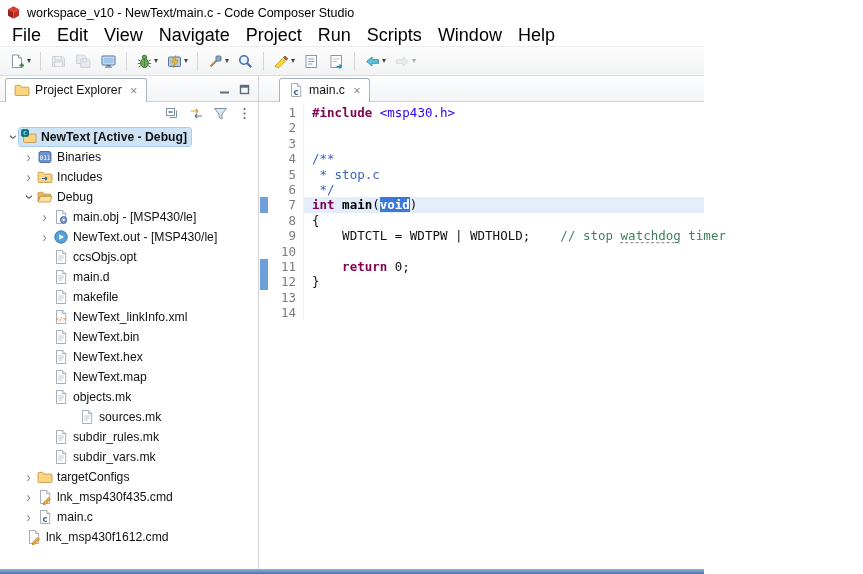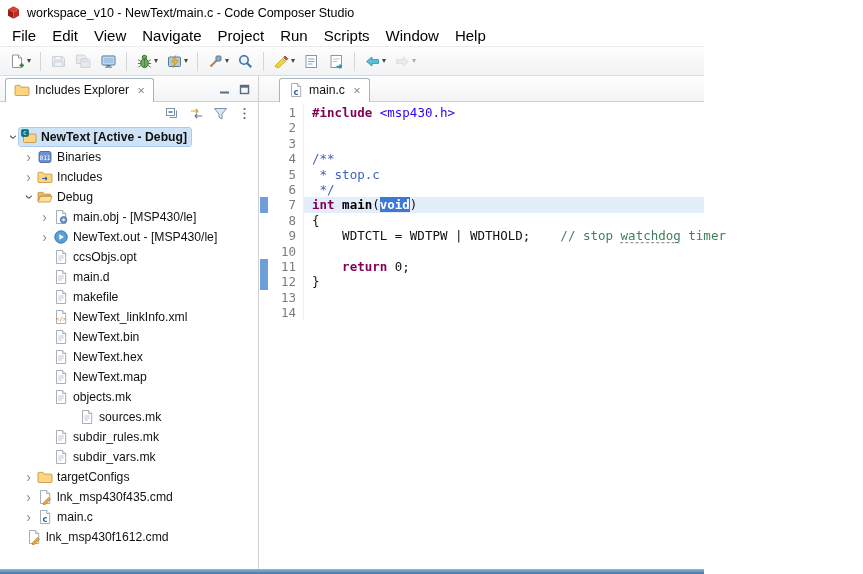--- a/index.html
+++ b/index.html
@@ -10,21 +10,21 @@
   }
   .app{width:704px;height:574px;display:flex;flex-direction:column;background:#fff;}
 
   
   .titlebar{height:25px;flex:none;display:flex;align-items:center;gap:6px;padding:0 6px;background:#fff;}
   .title-text{font-size:12.5px;color:#000;}
   .app-icon svg{display:block;}
 
   
   .menubar{height:21px;flex:none;display:flex;align-items:center;padding:0 4px;background:#fff;}
-  .menu-item{padding:2px 8px;font-size:15px;color:#000;cursor:default;}
+  .menu-item{padding:2px 8px;font-size:18px;color:#000;cursor:default;}
 
   
   .toolbar{height:28px;flex:none;display:flex;align-items:center;padding:0 5px;
     background:linear-gradient(#fdfdfd,#f2f3f4);border-top:1px solid #ececec;border-bottom:1px solid #dcdcdc;}
   .tb-btn{height:23px;display:flex;align-items:center;padding:0 3px;border-radius:3px;margin:0 1px;}
   .tb-btn.disabled{opacity:.42;}
   .tb-ic svg{display:block;}
   .tb-caret{font-size:8px;color:#444;margin-left:1px;line-height:1;}
   .tb-sep{width:1px;height:19px;background:#d6d6d6;margin:0 5px;}
 
@@ -233,21 +233,21 @@
   <div class="main">
 
     <div class="explorer">
       <div class="tabstrip explorer-strip">
         <div class="tab active">
           <span class="tab-ic" id="explorer-tab-icon">
               <svg width="16" height="16" viewBox="0 0 16 16">
                 <path d="M1 4.2c0-.5.4-.9.9-.9h4l1.4 1.8H14c.5 0 1 .4 1 .9v6.6c0 .5-.5.9-1 .9H2c-.6 0-1-.4-1-.9z" fill="#fbd580" stroke="#c28f3f" stroke-width="0.8"></path>
               </svg>
             </span>
-          <span class="tab-label">Includes Explorer</span>
+          <span class="tab-label">Project Explorer</span>
           <span class="tab-close">✕</span>
         </div>
         <div class="panel-btns" id="panel-buttons">
             <span class="pb-btn">
               <svg width="13" height="13" viewBox="0 0 13 13">
                 <rect x="2" y="8.5" width="9" height="2" fill="#5d6b7a"></rect>
               </svg>
             </span>
             <span class="pb-btn">
               <svg width="13" height="13" viewBox="0 0 13 13">

